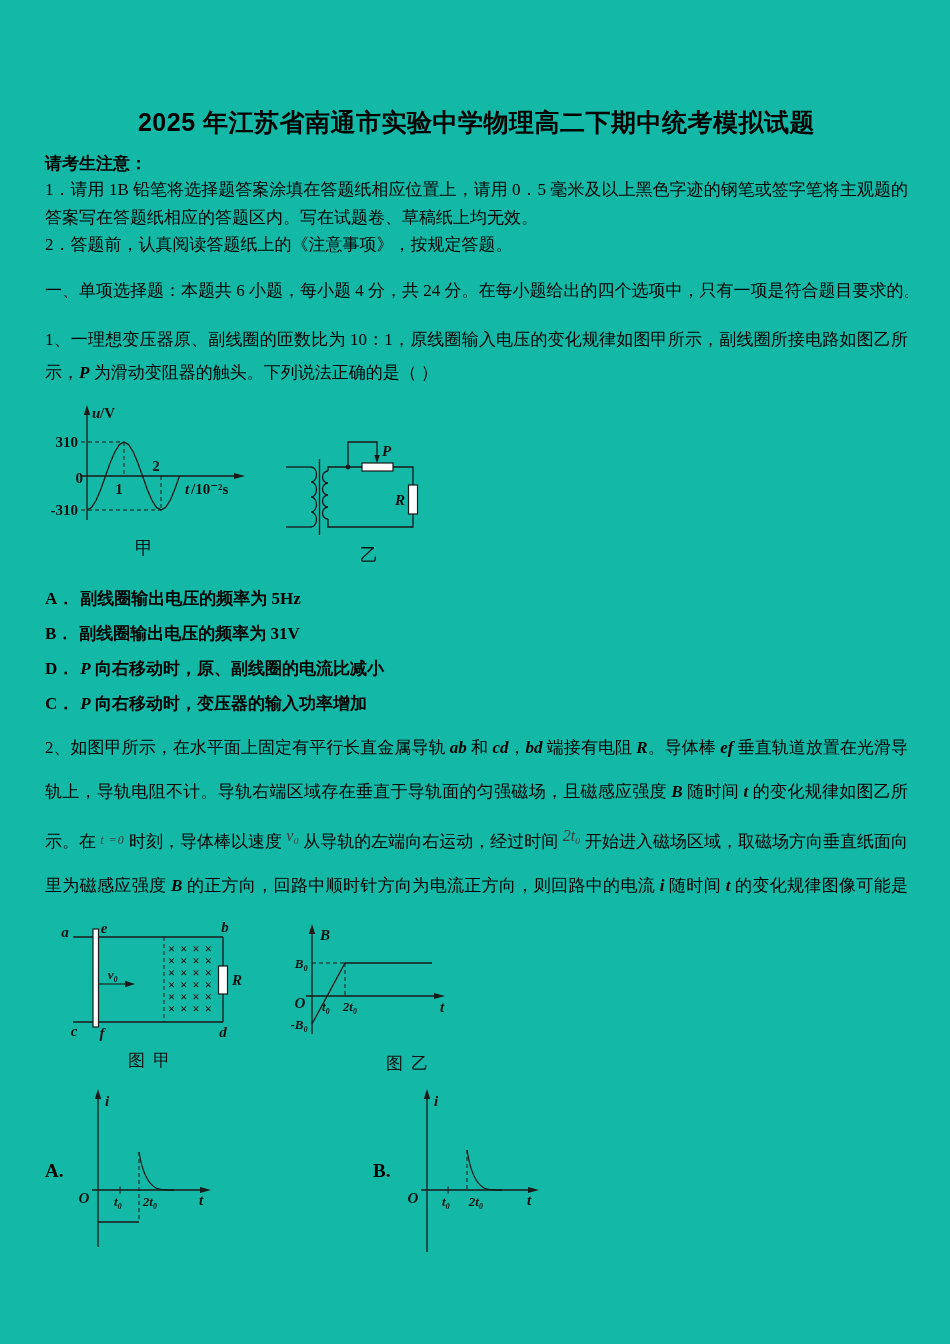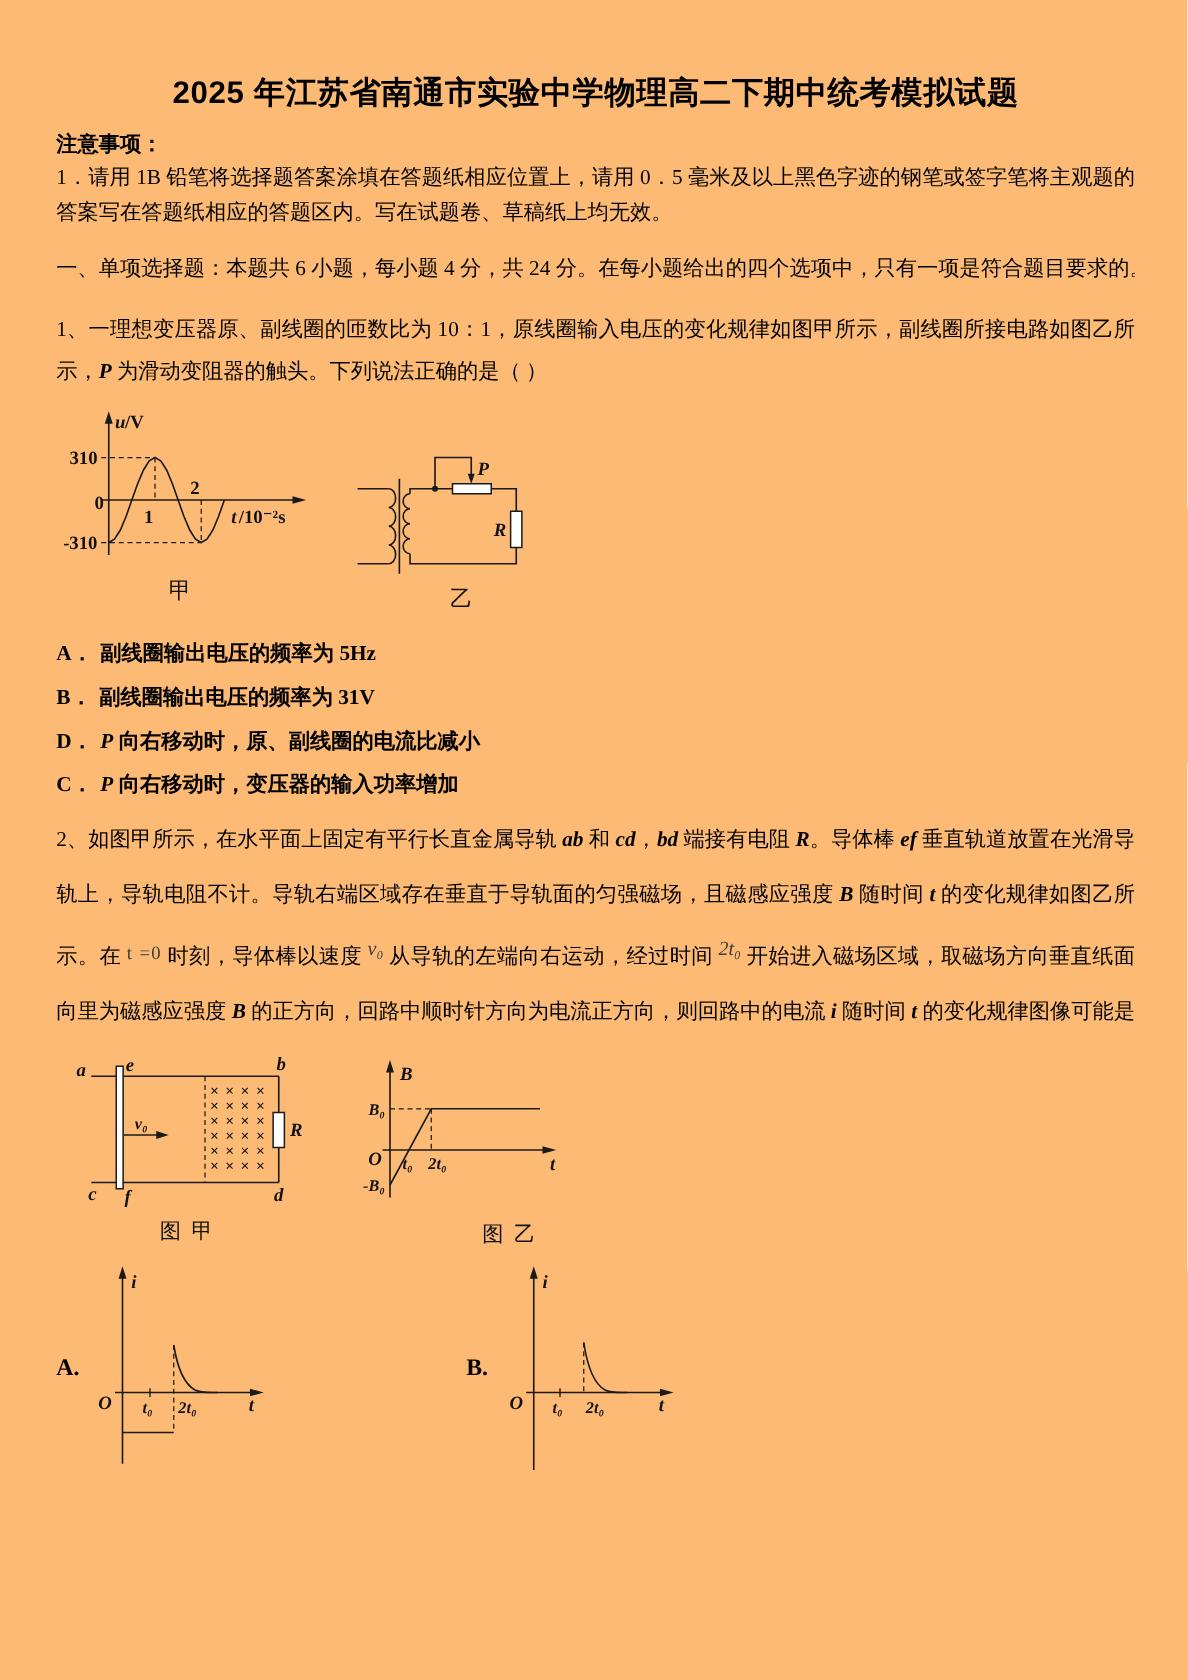--- a/index.html
+++ b/index.html
@@ -1,22 +1,22 @@
 <!DOCTYPE html>
 <html><head>
 <meta charset="utf-8">
 <style>
   html,body{margin:0;padding:0;background:#fff;}
   .page{
     position:relative;
     width:950px;height:1344px;
     box-sizing:border-box;
-    padding:56px 42px 0 45px;
+    padding:104px 42px 0 45px;
     overflow:hidden;
-    background:#fdba74;
+    background:#14b8a6;
     color:#000;
     font-family:"Liberation Serif","DejaVu Serif",serif;
     font-size:17px;
   }
   .doc-title{
     height:40px;margin:0;
     font-family:"Liberation Sans","DejaVu Sans",sans-serif;
     font-size:25px;font-weight:bold;text-align:center;
     letter-spacing:0.5px;
     line-height:36px;
@@ -32,21 +32,21 @@
   .q-option{height:25px;margin-bottom:10px;line-height:25px;font-weight:bold;overflow:hidden;}
   .q-option .opt-letter{margin-right:6px;}
   .q2-stem{height:176px;margin-top:0;line-height:44px;text-align:justify;overflow:hidden;}
   .fig-row2{height:158px;margin-top:4px;display:flex;align-items:flex-start;margin-left:10px;}
   .fig-row2 .fig-bt{margin-left:25px;margin-top:3px;}
   .ab-row{height:167px;margin-top:10px;display:flex;align-items:center;}
   .ab-label{font-weight:bold;font-size:19px;width:26px;flex:0 0 auto;}
   .ab-label.b{margin-left:107px;}
   .run-t{}
   .run-i{font-style:italic;font-weight:600;font-family:"Liberation Serif","DejaVu Serif",serif;}
-  .run-f{color:#3c3c3c;font-size:15px;vertical-align:3px;letter-spacing:1px;}
+  .run-f{font-style:italic;color:#3c3c3c;font-size:12px;vertical-align:3px;letter-spacing:1px;}
   .run-fr{font-style:italic;color:#3c3c3c;font-size:16px;vertical-align:6px;}
   
   svg{display:block;}
   svg text{font-family:"Liberation Serif","DejaVu Serif",serif;fill:#111;}
   .ln{stroke:#1a1a1a;stroke-width:1.3;fill:none;}
   .lnthin{stroke:#1a1a1a;stroke-width:1.1;fill:none;}
   .dsh{stroke:#1a1a1a;stroke-width:1;fill:none;stroke-dasharray:4 3;}
   .arw{fill:#1a1a1a;stroke:none;}
   .lbl-it{font-size:15px;font-style:italic;font-weight:bold;}
   .lbl-it-sm{font-size:13px;font-style:italic;font-weight:bold;}
@@ -56,22 +56,23 @@
   .whitebox{fill:#fff;stroke:#1a1a1a;stroke-width:1.2;}
   .fieldx{font-size:12.5px;font-weight:bold;letter-spacing:1px;}
 </style>
 </head>
 <body>
 
 <div class="page">
 
   <h1 class="doc-title">2025 年江苏省南通市实验中学物理高二下期中统考模拟试题</h1>
 
-  <div class="notice-head">注意事项：</div>
+  <div class="notice-head">请考生注意：</div>
   <p class="notice-item1">1．请用 1B 铅笔将选择题答案涂填在答题纸相应位置上，请用 0．5 毫米及以上黑色字迹的钢笔或签字笔将主观题的答案写在答题纸相应的答题区内。写在试题卷、草稿纸上均无效。</p>
+  <p class="notice-item2">2．答题前，认真阅读答题纸上的《注意事项》，按规定答题。</p>
 
   <div class="section-head">一、单项选择题：本题共 6 小题，每小题 4 分，共 24 分。在每小题给出的四个选项中，只有一项是符合题目要求的。</div>
 
   <p class="q1-stem"><span class="run-t">1、一理想变压器原、副线圈的匝数比为 10：1，原线圈输入电压的变化规律如图甲所示，副线圈所接电路如图乙所示，</span><span class="run-i">P</span><span class="run-t"> 为滑动变阻器的触头。下列说法正确的是（      ）</span></p>
 
   <div class="fig-row1">
 
     <svg class="fig-ut" width="210" height="164" viewBox="0 0 210 164">
       <line class="ln" x1="42" y1="118" x2="42" y2="10"></line>
       <polygon class="arw" points="42,3 38.8,13 45.2,13"></polygon>

